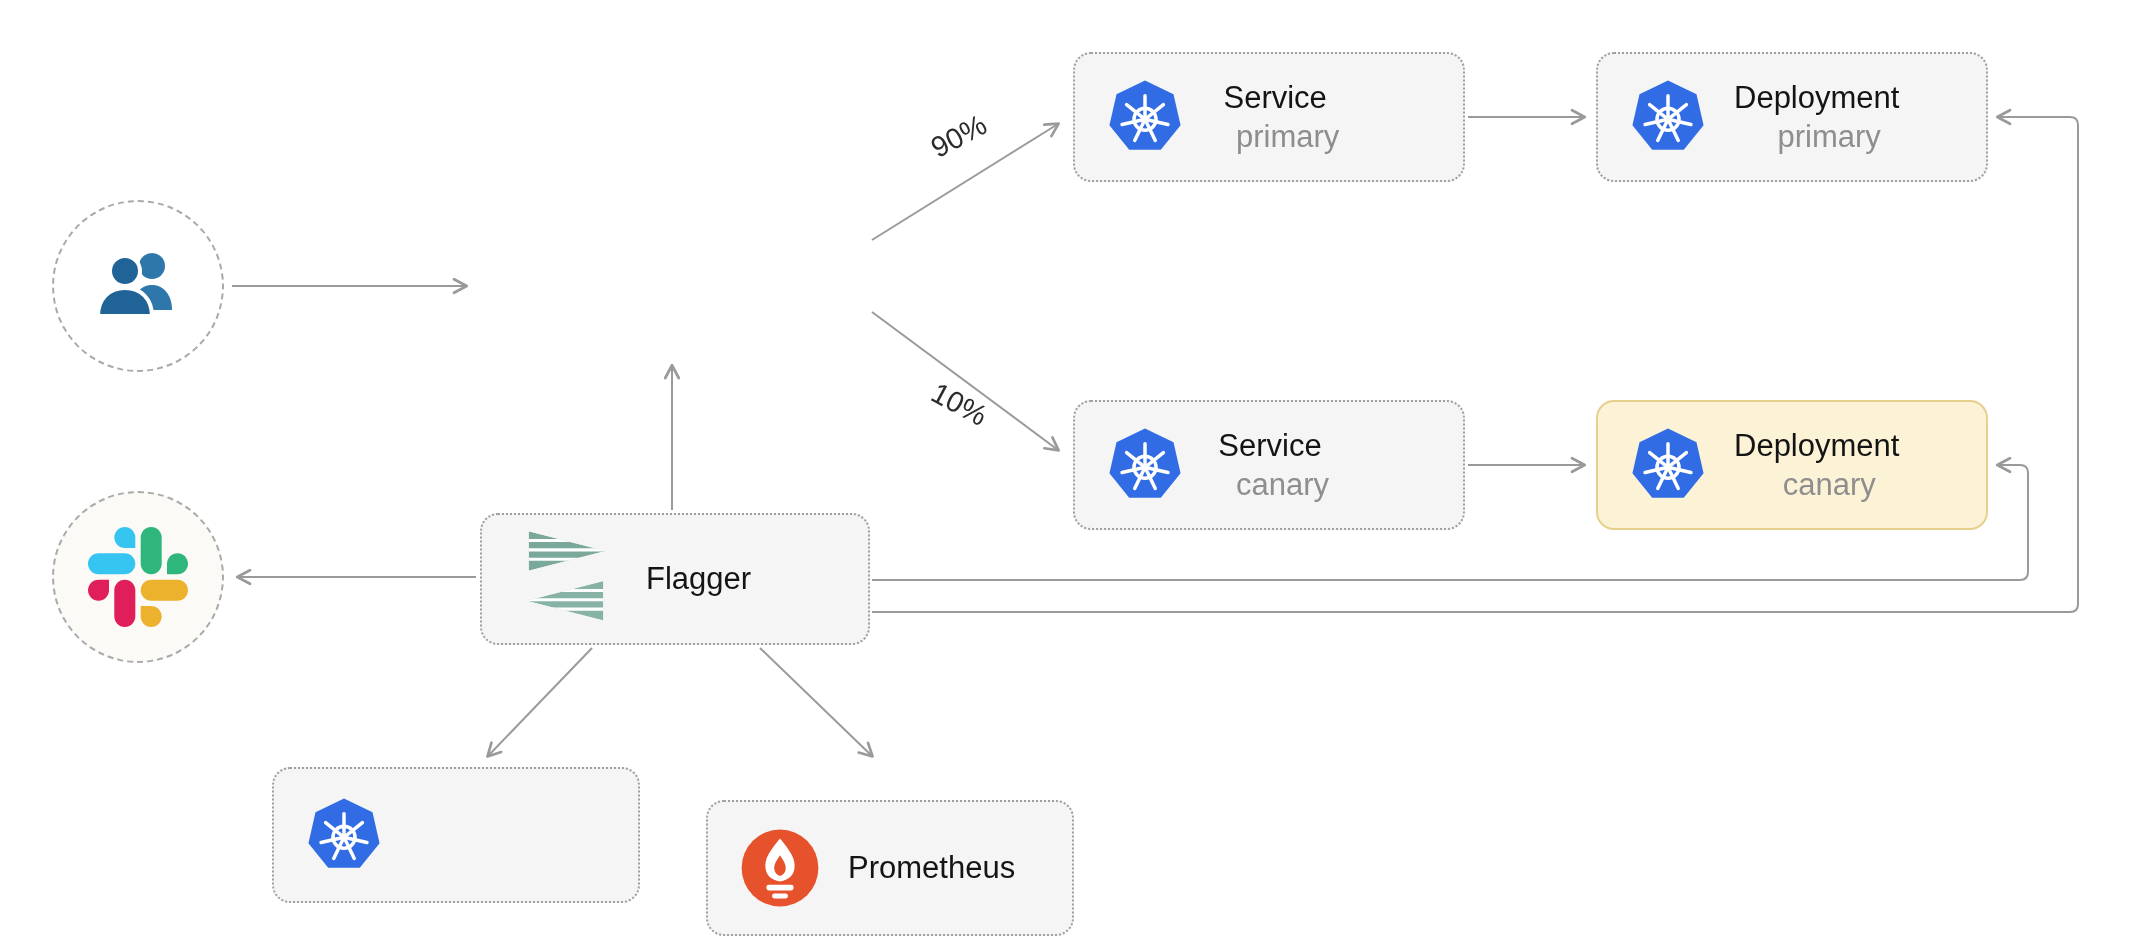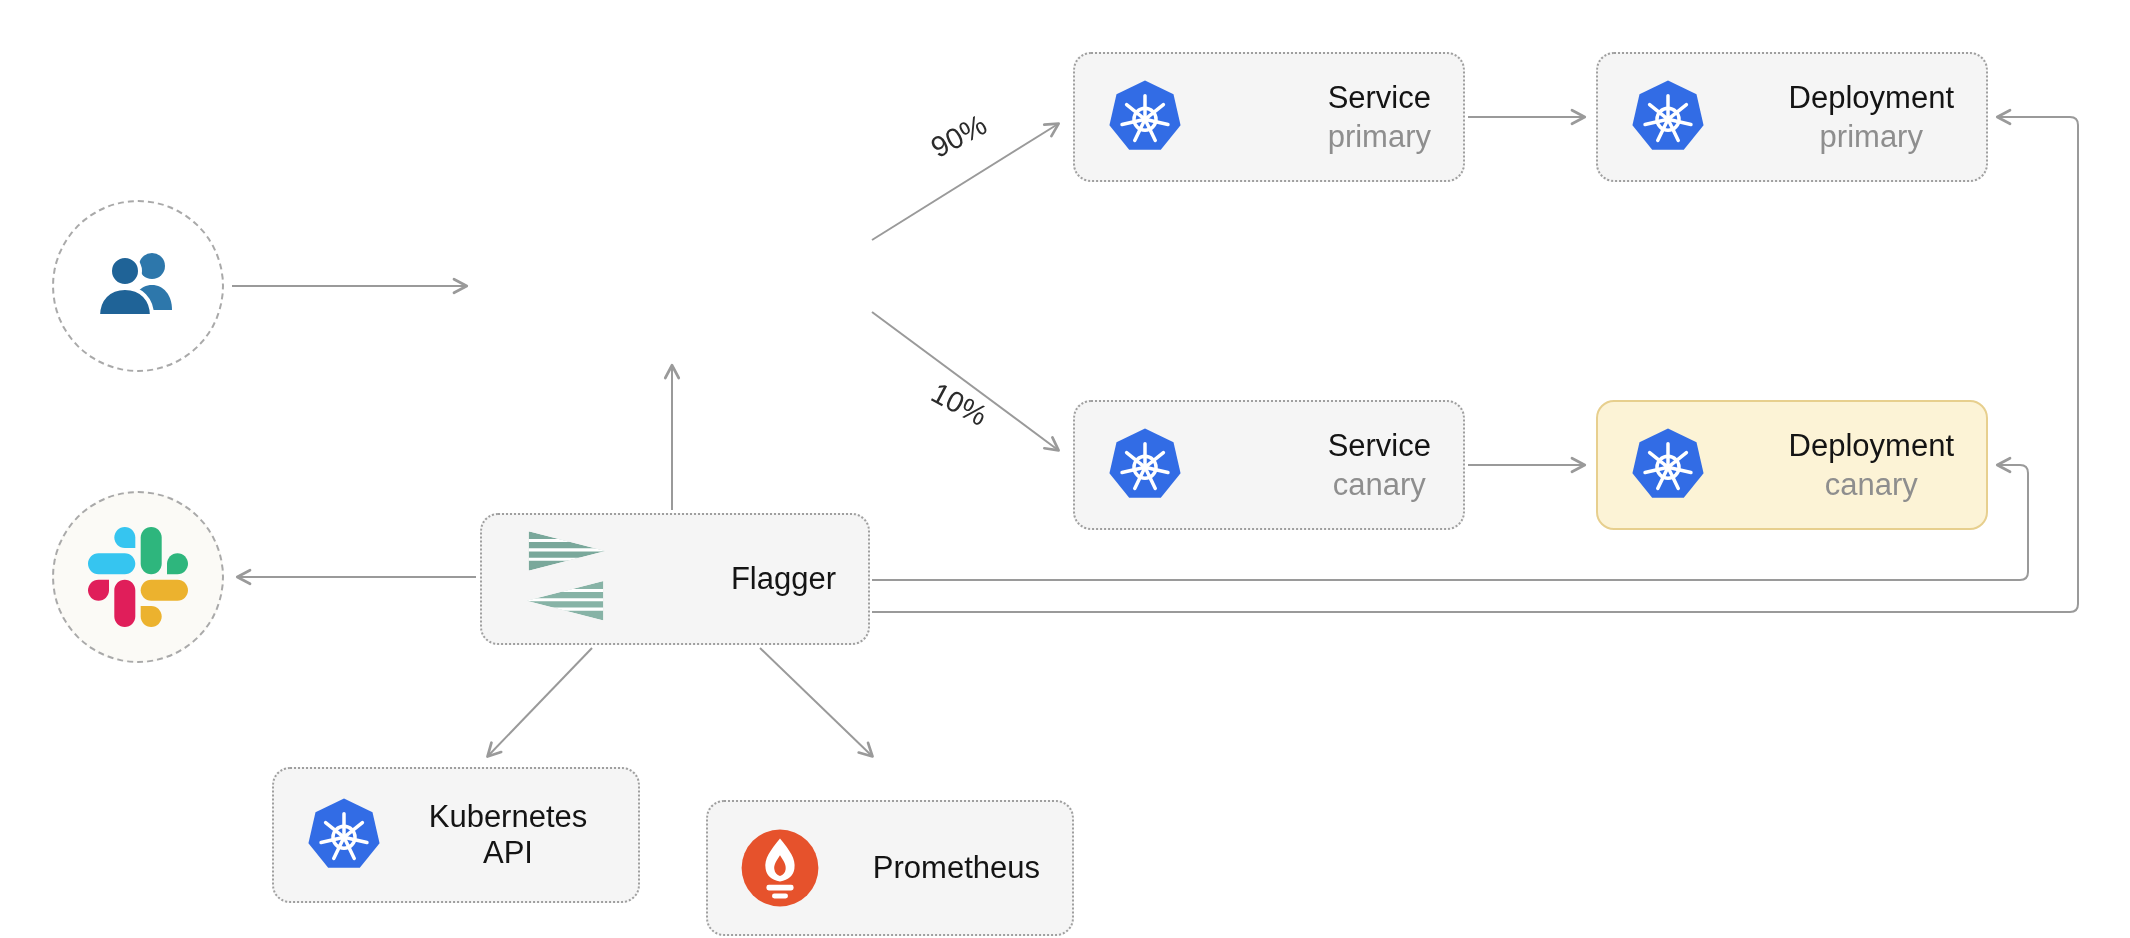--- a/index.html
+++ b/index.html
@@ -9,29 +9,29 @@
   
   .edges{position:absolute;left:0;top:0;width:2130px;height:938px;pointer-events:none;}
 
   
   .node{
     position:absolute;box-sizing:border-box;
     background:#f5f5f5;
     border:2px dotted #9f9f9f;
     border-radius:18px;
     display:flex;align-items:center;
-    gap:28px;padding:0 32px;justify-content:space-between;
+    gap:28px;padding:0 32px;
   }
   .node.canary{
     background:#fcf3d6;
     border:2px solid #e7cf8e;
   }
   .nodetext{display:flex;flex-direction:column;justify-content:center;text-align:center;}
   .label{font-size:31px;color:#141414;line-height:1.15;}
-  .sublabel{font-size:31px;color:#8e8e8e;line-height:1.15;margin-top:3px;}
+  .sublabel{font-size:31px;color:#8e8e8e;line-height:1.15;margin-top:3px;margin-left:25px;}
   .wraplabel{max-width:200px;}
 
   .icon-box{flex:0 0 auto;display:flex;align-items:center;justify-content:center;}
   .icon-76 svg{width:76px;height:76px;}
   .icon-80 svg{width:80px;height:80px;}
   .icon-flagger svg{width:104px;height:104px;}
 
   
   .circlenode{
     position:absolute;box-sizing:border-box;
@@ -229,23 +229,20 @@
       <div class="label">Flagger</div>
     </div>
   </div>
 
   <div class="node" style="left:272px;top:767px;width:368px;height:136px;">
     <span class="icon-box icon-76">
       <svg>
           <use href="#k8s"></use>
         </svg>
     </span>
-    <div class="nodetext">
-      <div class="label wraplabel">Kubernetes API</div>
-    </div>
   </div>
 
   <div class="node" style="left:706px;top:800px;width:368px;height:136px;">
     <span class="icon-box icon-80">
       <svg>
           <use href="#prom"></use>
         </svg>
     </span>
     <div class="nodetext">
       <div class="label">Prometheus</div>

